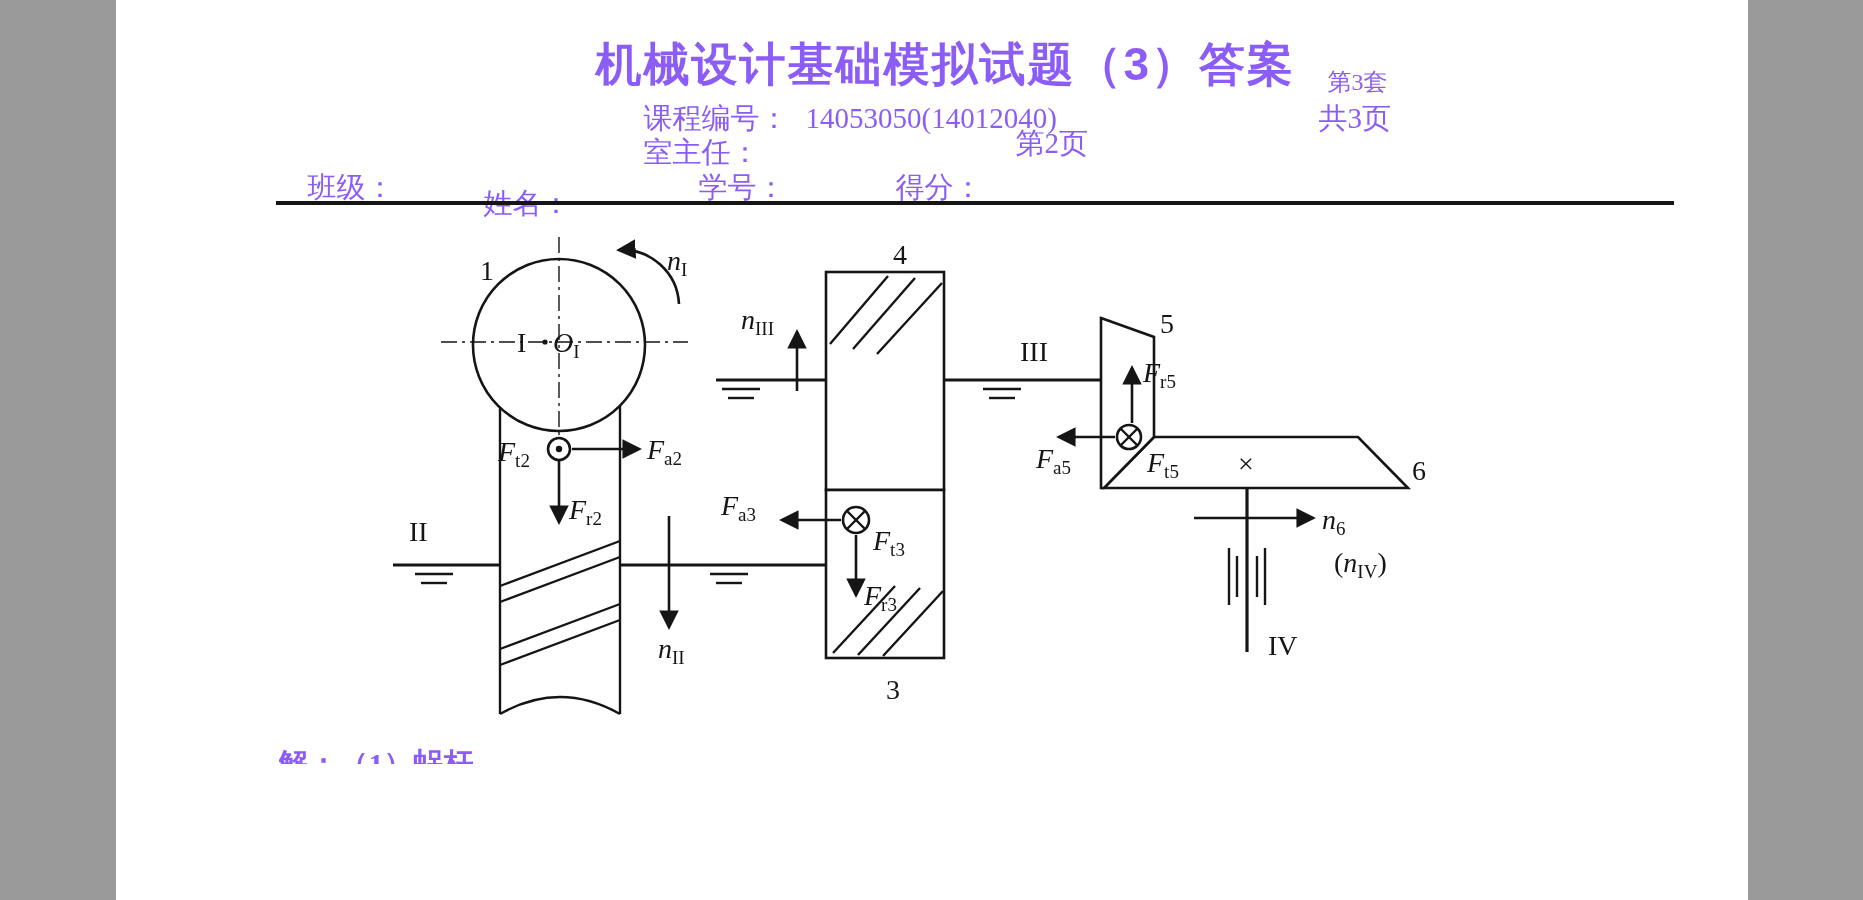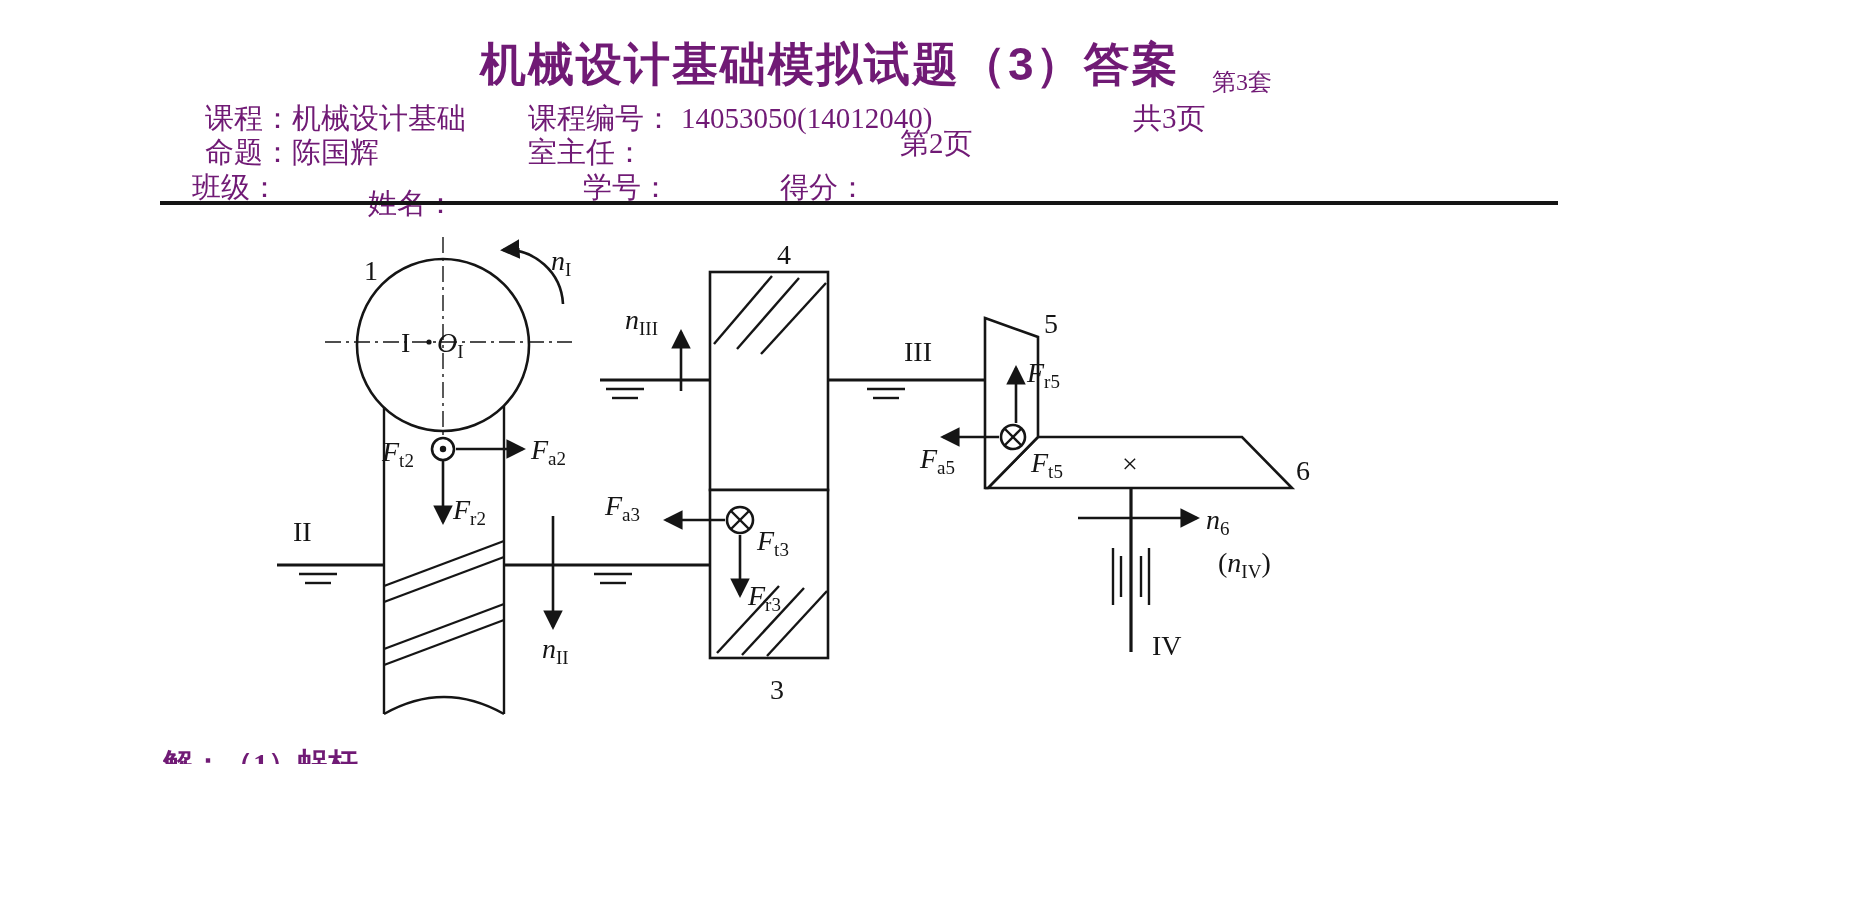--- a/index.html
+++ b/index.html
@@ -1,47 +1,45 @@
 <!DOCTYPE html>
 <html><head>
 <meta charset="utf-8">
 <style>
   html,body{margin:0;padding:0;background:#9a9a9a;}
-  .page{position:relative;width:1863px;height:900px;margin:0 auto;background:#fff;color:#701a75;
+  .page{position:relative;width:1632px;height:900px;margin:0 auto;background:#fff;color:#8b5cf6;
         font-family:"Liberation Serif",serif;overflow:hidden;}
   .abs{position:absolute;white-space:nowrap;}
   .title{left:480px;top:34px;font-size:46px;font-weight:900;font-family:"Liberation Sans",sans-serif;letter-spacing:2px;}
   .set{left:1212px;top:66px;font-size:24px;}
   .fld{font-size:29px;}
-  .gap{margin-left:8px;}
+  .gap{margin-left:17px;}
   .rule{left:160px;top:201px;width:1398px;height:4px;background:#151515;}
   .partial{left:163px;top:744px;height:20px;overflow:hidden;font-size:30px;font-weight:bold;text-align:right;}
   svg.diagram{position:absolute;left:0;top:0;}
   .shape{fill:#fff;stroke:#151515;stroke-width:2.6;}
   .ln{stroke:#151515;stroke-width:2.4;fill:none;}
   .shaft{stroke:#151515;stroke-width:3.2;fill:none;}
   .cl{stroke:#151515;stroke-width:1.4;fill:none;stroke-dasharray:16 5 3 5;}
   .arrow{stroke:#151515;stroke-width:2.6;fill:none;marker-end:url(#arr);}
   text.lbl{font-family:"Liberation Serif",serif;font-size:28px;fill:#151515;}
   .it{font-style:italic;}
   .sub{font-size:19px;}
 </style>
 </head>
 <body>
 
 <div class="page">
 
   <div class="abs title">机械设计基础模拟试题（3）答案</div>
   <div class="abs set">第3套</div>
 
-  <div class="abs fld" style="left:205px;top:99px"><span>课程：</span><span>机械设计基础</span></div>
   <div class="abs fld" style="left:528px;top:99px"><span>课程编号：</span><span class="gap">14053050(14012040)</span></div>
-  <div class="abs fld" style="left:1133px;top:99px">共3页</div>
+  <div class="abs fld" style="left:1203px;top:99px">共3页</div>
 
-  <div class="abs fld" style="left:205px;top:133px"><span>命题：</span><span>陈国辉</span></div>
   <div class="abs fld" style="left:528px;top:133px"><span>室主任：</span></div>
   <div class="abs fld" style="left:900px;top:124px">第2页</div>
 
   <div class="abs fld" style="left:192px;top:168px">班级：</div>
   <div class="abs fld" style="left:368px;top:184px">姓名：</div>
   <div class="abs fld" style="left:583px;top:168px">学号：</div>
   <div class="abs fld" style="left:780px;top:168px">得分：</div>
 
   <div class="abs rule"></div>
 

